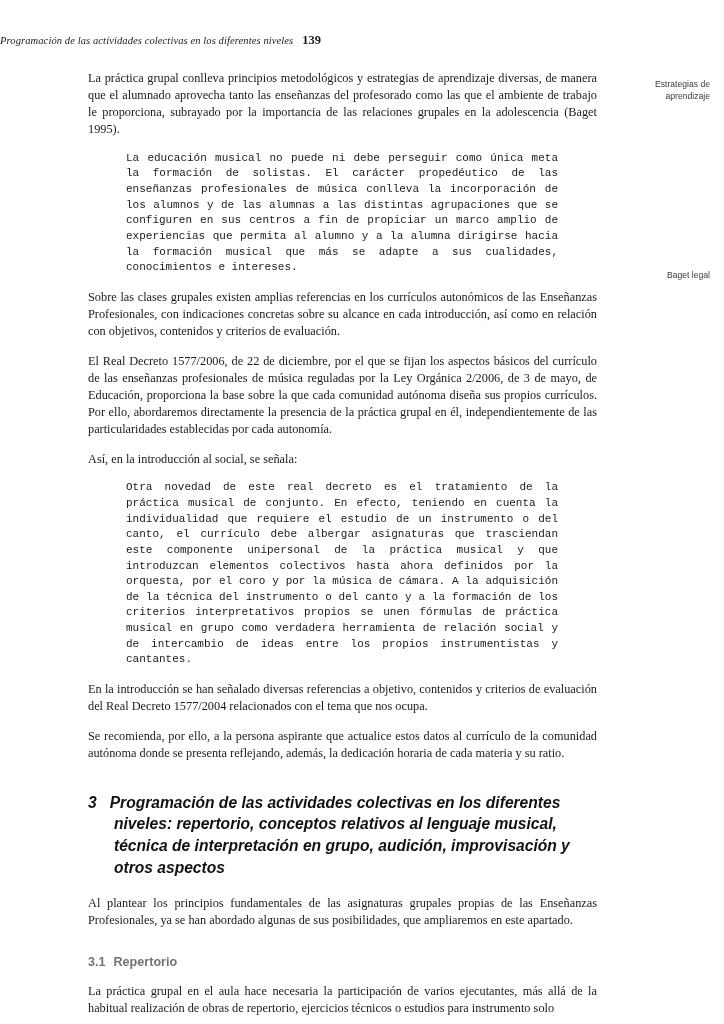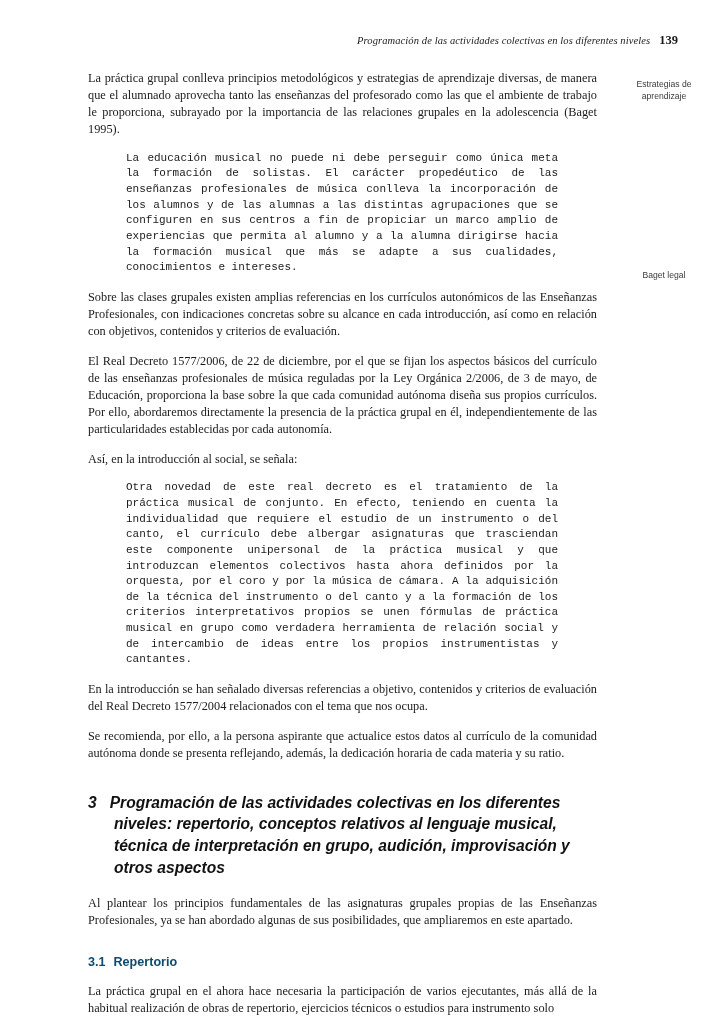--- a/index.html
+++ b/index.html
@@ -20,21 +20,21 @@
     width: 724px;
     height: 1024px;
     box-sizing: border-box;
   }
   
   .header {
     position: absolute;
     top: 33px;
     left: 0;
     right: 46px;
-    text-align: right;
+    text-align: left;
     font-size: 10.5px;
     font-style: italic;
     font-family: "Liberation Serif", serif;
     color: #1a1a1a;
     letter-spacing: 0.01em;
   }
   .header .page-number {
     font-style: normal;
     font-weight: bold;
     font-size: 12.5px;
@@ -65,21 +65,21 @@
   }
   
   .margin-note {
     position: absolute;
     left: 618px;
     width: 92px;
     font-family: "Liberation Sans", sans-serif;
     font-size: 8.6px;
     line-height: 1.35;
     color: #3a3a3a;
-    text-align: center;
+    text-align: right;
   }
   #note-0 { top: 79px; }
   #note-1 { top: 270px; }
 
   
   .h2 {
     margin: 30px 0 16px 0;
     font-family: "Liberation Sans", sans-serif;
     font-weight: bold;
     font-size: 15.6px;
@@ -91,21 +91,21 @@
     font-style: italic;
   }
   .h2 .num {
     margin-right: 13px;
   }
   .h3 {
     margin: 26px 0 14px 0;
     font-family: "Liberation Sans", sans-serif;
     font-weight: bold;
     font-size: 12.6px;
-    color: #0c4a6e;
+    color: #737373;
   }
   .h3 .num {
     margin-right: 8px;
   }
   .after-h2 {
     text-align: justify;
   }
 </style>
 </head>
 <body>
@@ -141,16 +141,16 @@
     <h2 class="h2">
       <span class="num">3</span><span>Programación de las actividades colectivas en los diferentes niveles: repertorio, conceptos relativos al lenguaje musical, técnica de interpretación en grupo, audición, improvisación y otros aspectos</span>
     </h2>
 
     <p class="after-h2">Al plantear los principios fundamentales de las asignaturas grupales propias de las Enseñanzas Profesionales, ya se han abordado algunas de sus posibilidades, que ampliaremos en este apartado.</p>
 
     <h3 class="h3">
       <span class="num">3.1</span><span>Repertorio</span>
     </h3>
 
-    <p>La práctica grupal en el ahora hace necesaria la participación de varios ejecutantes, más allá de la habitual realización de obras de repertorio, ejercicios técnicos o estudios para instrumento solo</p>
+    <p>La práctica grupal en el aula hace necesaria la participación de varios ejecutantes, más allá de la habitual realización de obras de repertorio, ejercicios técnicos o estudios para instrumento solo</p>
 
   </div>
 </div>
 
 </body></html>

